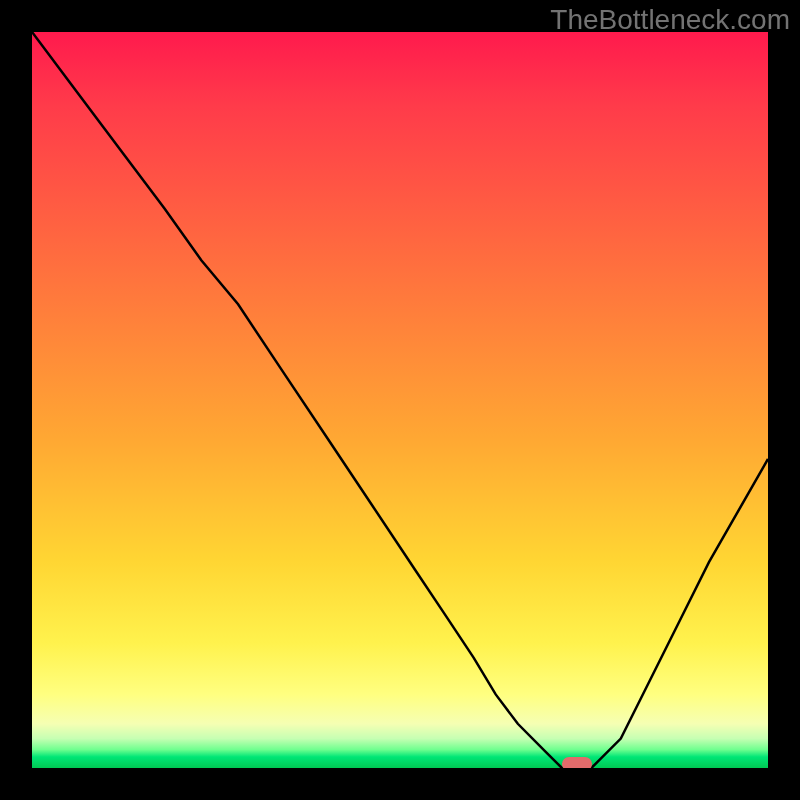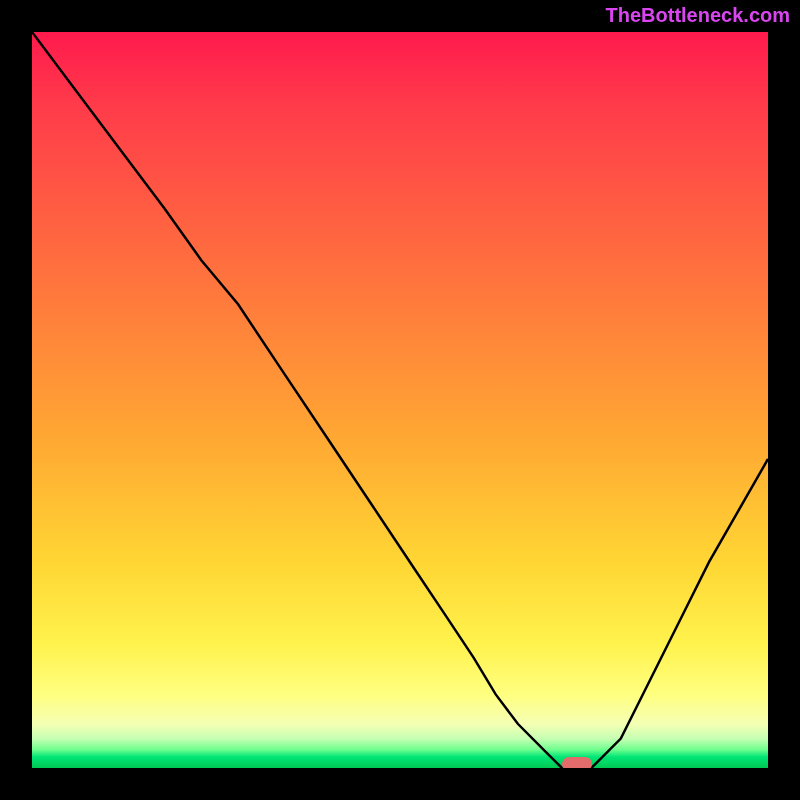--- a/index.html
+++ b/index.html
@@ -13,23 +13,23 @@
   .frame {
     position: relative;
     width: 800px;
     height: 800px;
     background: #000;
   }
   .watermark {
     position: absolute;
     top: 4px;
     right: 10px;
-    color: #d946ef;
-    font-size: 20px;
-    font-weight: bold;
+    color: #737373;
+    font-size: 28px;
+    font-weight: normal;
     z-index: 5;
   }
   .plot {
     position: absolute;
     left: 32px;
     top: 32px;
     width: 736px;
     height: 736px;
     overflow: hidden;
   }

